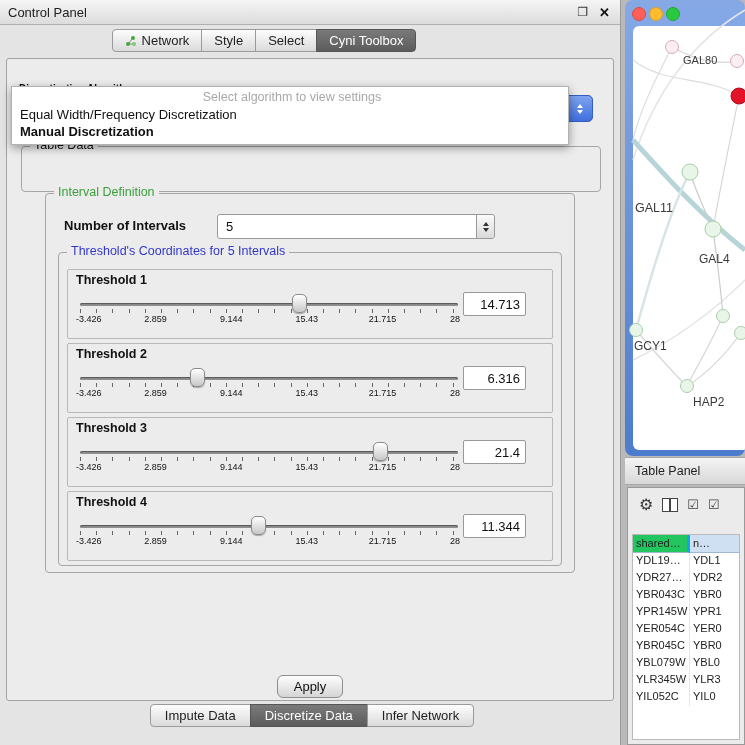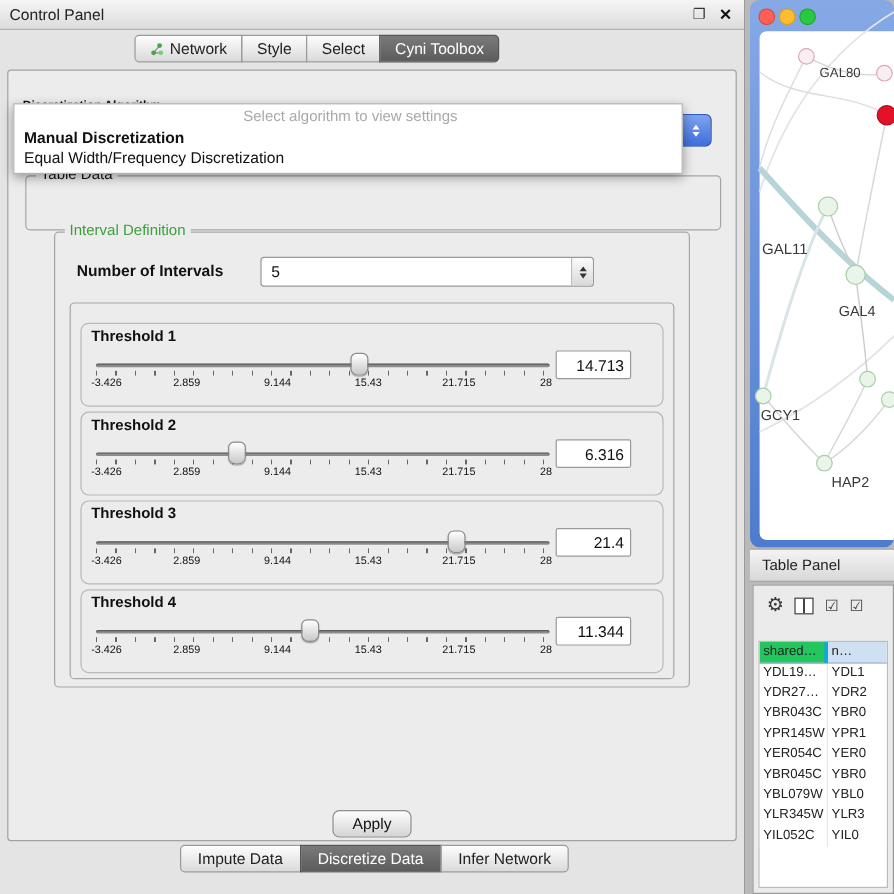--- a/index.html
+++ b/index.html
@@ -45,21 +45,21 @@
   .stepper i{width:0;height:0;border-left:3.5px solid transparent;border-right:3.5px solid transparent;}
   .stepper .up{border-bottom:4px solid #333;}
   .stepper .dn{border-top:4px solid #333;}
   .td-combo{left:8px;top:12px;width:560px;height:23px;}
 
   .interval-group{left:38px;top:134px;width:528px;height:378px;}
   .ni-label{position:absolute;left:18px;top:24px;font-size:13px;font-weight:bold;color:#111;}
   .ni-combo{left:171px;top:20px;width:276px;height:23px;}
   .thresholds-group{left:12px;top:58px;right:12px;height:312px;}
 
-  .tpanel{position:absolute;left:8px;right:8px;height:68px;border:1px solid #b8b8b8;border-radius:7px;background:#ececec;}
+  .tpanel{position:absolute;left:8px;right:8px;height:68px;border:1px solid #b8b8b8;border-radius:2px;background:#ececec;}
   .tpanel.t0{top:16px;} .tpanel.t1{top:90px;} .tpanel.t2{top:164px;} .tpanel.t3{top:238px;}
   .tp-label{position:absolute;left:8px;top:3px;font-size:12.5px;font-weight:bold;color:#111;}
   .slider{position:absolute;left:10px;right:92px;top:20px;height:44px;}
   .track{position:absolute;left:2px;right:2px;top:13px;height:3px;background:#8f8f8f;border-radius:2px;box-shadow:inset 0 1px 1px rgba(0,0,0,.4);}
   .ticks{position:absolute;left:2px;right:2px;top:19px;height:4px;background:repeating-linear-gradient(to right,#666 0 1px,transparent 1px 16.2px);}
   .thumb{position:absolute;top:4px;width:13px;height:17px;margin-left:-6.5px;background:linear-gradient(#ffffff,#c8c8c8);border:1px solid #8a8a8a;border-radius:5px 5px 6px 6px;box-shadow:0 1px 1px rgba(0,0,0,.3);z-index:2;}
   .scale{position:absolute;left:2px;right:2px;top:24px;height:12px;}
   .sc{position:absolute;top:0;font-size:9px;color:#111;transform:translateX(-50%);white-space:nowrap;}
   .sc.sc0{left:-4px;transform:none;}
   .sc.sc5{left:auto;right:-2px;transform:none;}
@@ -142,40 +142,41 @@
       <div class="algo-title">Discretization Algorithm</div>
       <div class="algo-combo">
         <span class="algo-combo-btn">
             <i class="up"></i>
             <i class="dn"></i>
           </span>
       </div>
 
       <div class="algo-popup">
         <div class="popup-header">Select algorithm to view settings</div>
+        <div class="popup-item">Equal Width/Frequency Discretization</div>
         <div class="popup-item bold">Manual Discretization</div>
-        <div class="popup-item">Equal Width/Frequency Discretization</div>
       </div>
 
       <div class="group table-data-group">
         <span class="legend">Table Data</span>
       </div>
 
       <div class="group interval-group">
         <span class="legend green">Interval Definition</span>
         <span class="ni-label">Number of Intervals</span>
         <div class="combo ni-combo">
           <span class="combo-text">5</span>
           <span class="stepper">
               <i class="up"></i>
               <i class="dn"></i>
             </span>
         </div>
 
         <div class="group thresholds-group">
+          <span class="legend blue">Threshold's Coordinates for 5 Intervals</span>
 
           <div class="tpanel t0">
             <div class="tp-label">Threshold 1</div>
             <div class="slider">
               <div class="track"></div>
               <div class="ticks"></div>
               <div class="thumb" style="left: 57.7%;"></div>
               <div class="scale">
                 <span class="sc sc0">-3.426</span>
                 <span class="sc" style="left:20%">2.859</span>

